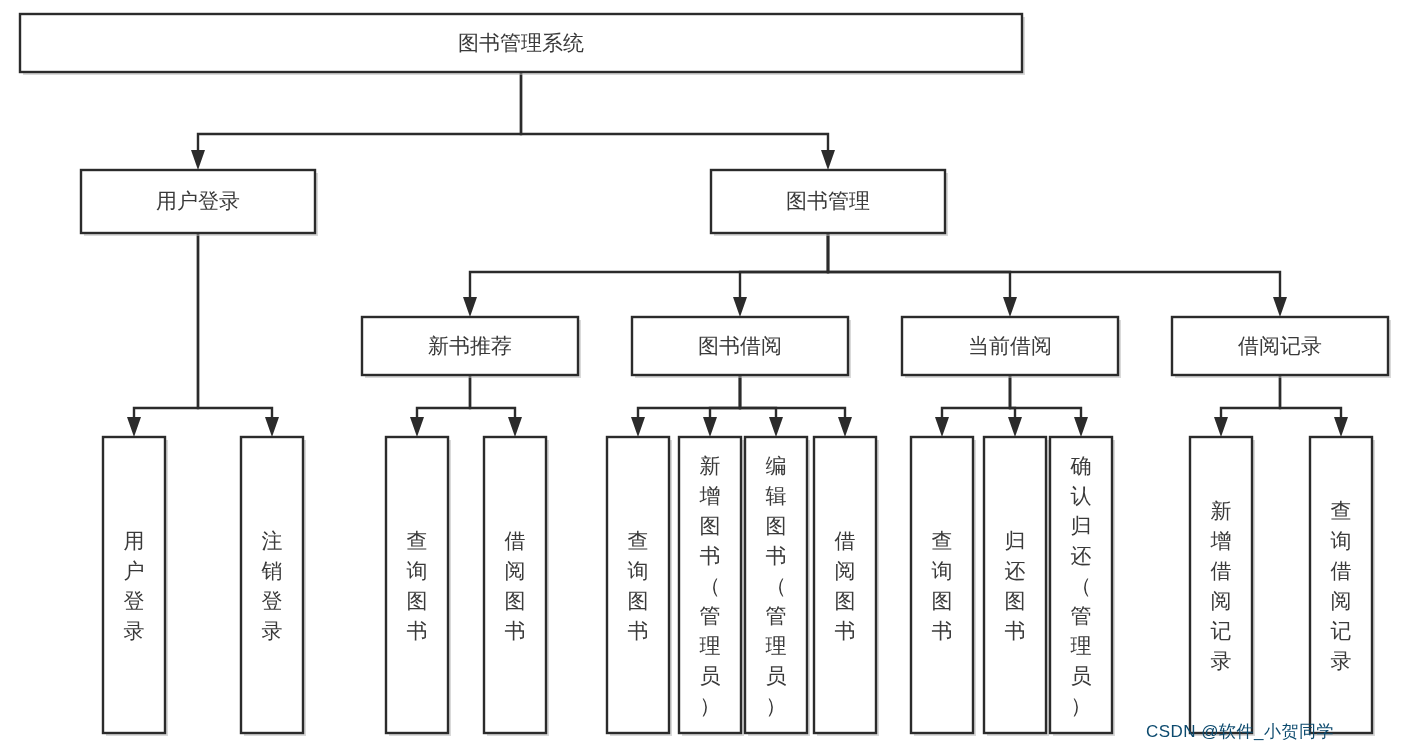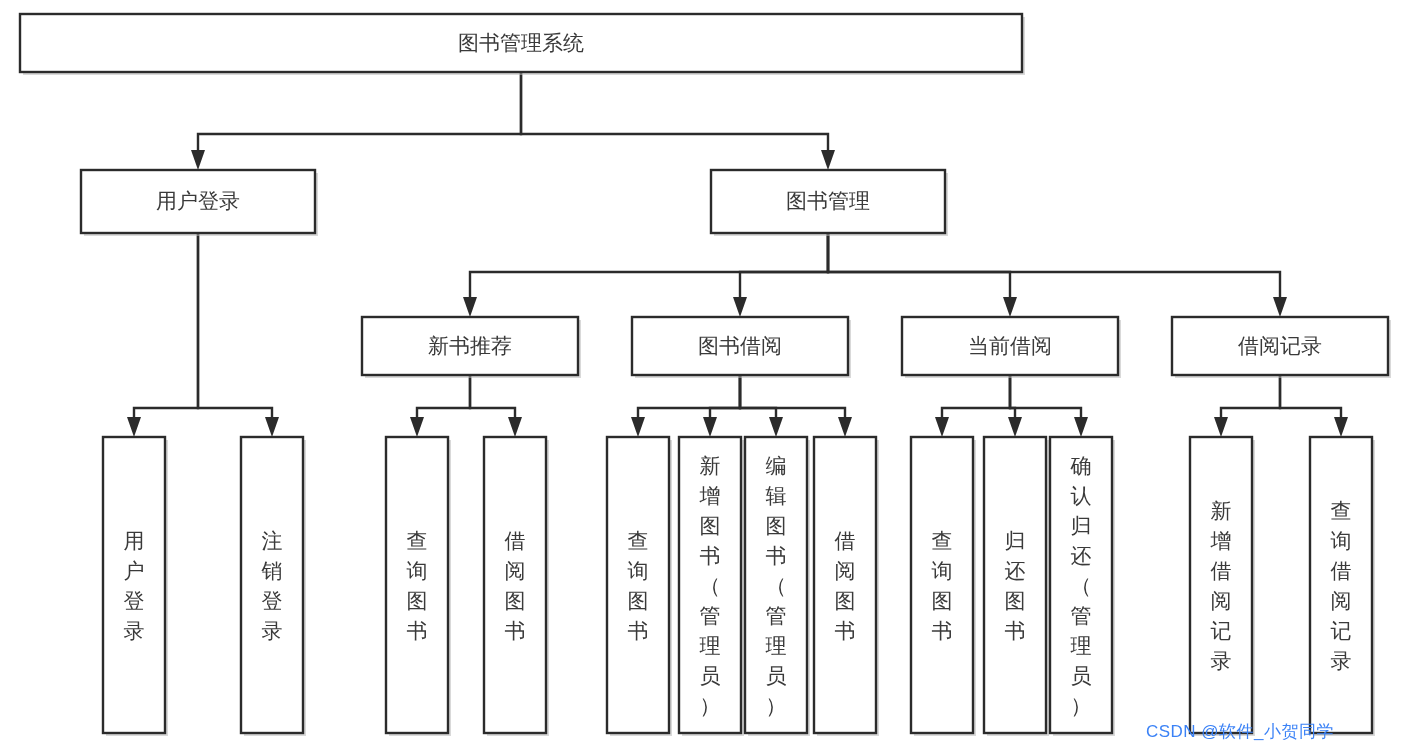--- a/index.html
+++ b/index.html
@@ -61,21 +61,21 @@
   .arrow-head {
     fill: #2b2b2b;
     stroke: none;
   }
   .watermark-text {
     position: absolute;
     right: 8px;
     bottom: 4px;
     font-family: "Liberation Sans", "DejaVu Sans", sans-serif;
     font-size: 17px;
-    color: #3b82f6;
+    color: #0c4a6e;
     white-space: nowrap;
     letter-spacing: 0.5px;
     user-select: none;
   }
 </style>
 </head>
 <body>
 
 <div id="diagram-root">
   <svg id="tree-svg" viewBox="0 0 1405 747" xmlns="http://www.w3.org/2000/svg">

